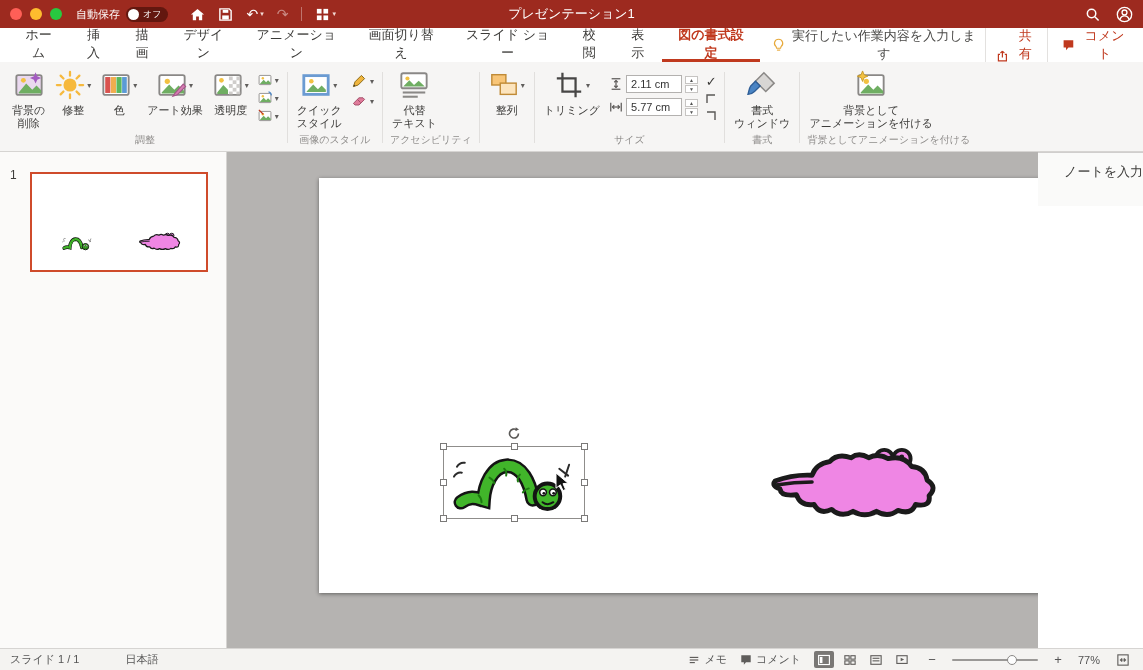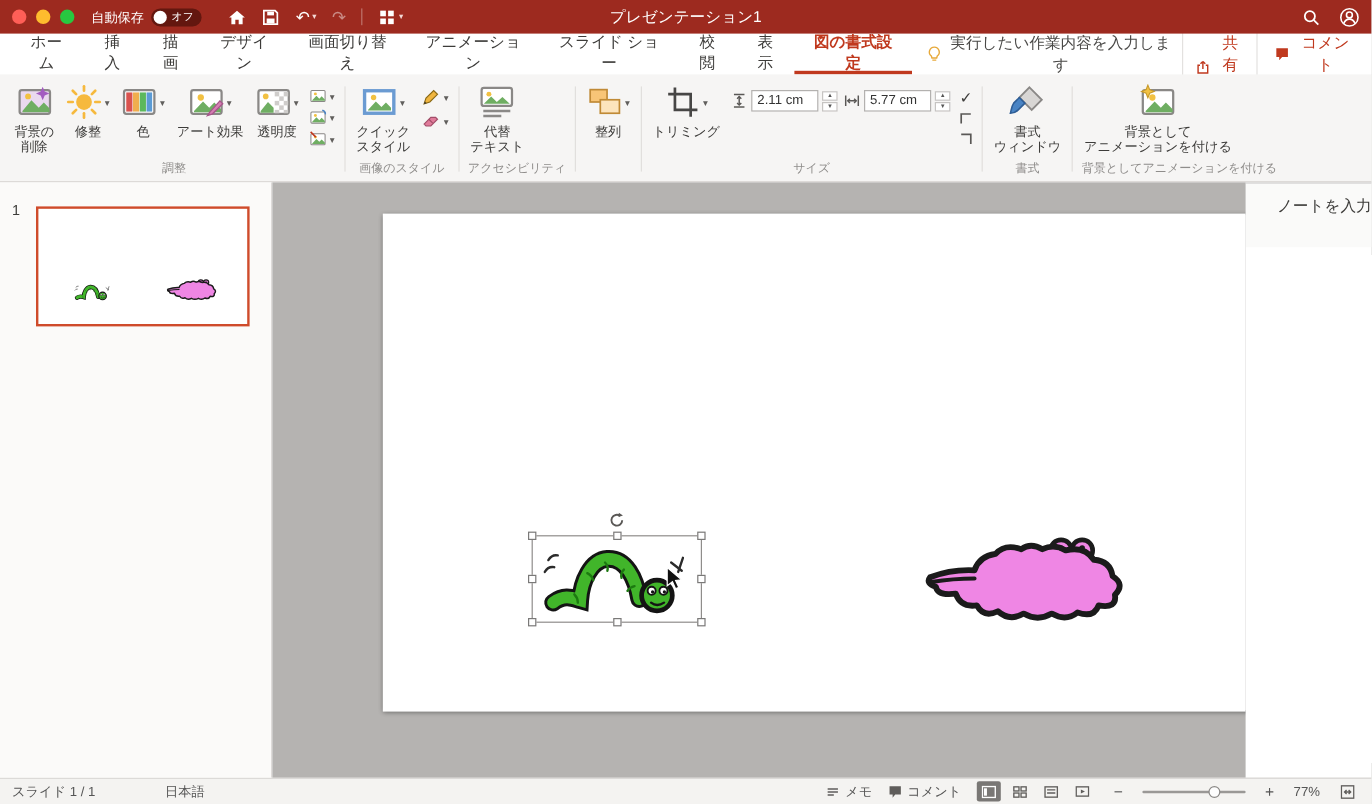--- a/index.html
+++ b/index.html
@@ -42,21 +42,21 @@
   .ritems{flex:1;display:flex;align-items:flex-start;padding:5px 3px 0}
   .rgroup-label{font-size:10px;color:#8f8d8b;text-align:center;padding:0 6px 4px;white-space:nowrap}
   .rsep{width:1px;background:#e1dfdd;margin:10px 1px 8px;flex:none}
   .rbtn{display:flex;flex-direction:column;align-items:center;gap:3px;padding:2px 5px}
   .iconrow{display:flex;align-items:center;gap:2px;height:32px}
   .rlabel{font-size:11px;color:#3d3c3a;line-height:1.2;text-align:center;white-space:pre-line}
   .chev{font-size:8px;color:#605e5c}
   .i30{width:30px;height:30px}.i16{width:16px;height:16px}.i14{width:14px;height:14px}.i12{width:12px;height:12px}
   .rcol{display:flex;flex-direction:column;gap:4px;padding:6px 2px 0}
   .rsmall{display:flex;align-items:center;gap:3px;padding:0 2px}
-  .sizefields{display:flex;flex-direction:row;gap:5px;padding:8px 4px 0}
+  .sizefields{display:flex;flex-direction:column;gap:5px;padding:8px 4px 0}
   .sizerow{display:flex;align-items:center;gap:3px}
   .numbox{width:56px;height:18px;border:1px solid #b3b1af;background:#fff;font-size:11px;font-family:inherit;padding:0 4px;color:#333}
   .stepper{display:flex;flex-direction:column;gap:1px}
   .stepbtn{width:13px;height:8px;border:1px solid #c6c4c2;background:#fff;font-size:5px;line-height:4px;color:#555;display:flex;align-items:center;justify-content:center}
   .checkcol{display:flex;flex-direction:column;align-items:center;gap:5px;padding:8px 3px 0}
   .checkmark{font-size:13px;color:#3d3c3a;line-height:1}
 
   
   .main{flex:1;display:flex;min-height:0}
   .thumbs{width:227px;background:#fbfaf9;border-right:1px solid #d6d4d2;position:relative;flex:none}
@@ -75,21 +75,21 @@
   .hd-nw{left:-4px;top:-4px}.hd-n{left:calc(50% - 3.5px);top:-4px}.hd-ne{right:-4px;top:-4px}
   .hd-w{left:-4px;top:calc(50% - 3.5px)}.hd-e{right:-4px;top:calc(50% - 3.5px)}
   .hd-sw{left:-4px;bottom:-4px}.hd-s{left:calc(50% - 3.5px);bottom:-4px}.hd-se{right:-4px;bottom:-4px}
   .rot{position:absolute;left:50%;top:-21px;transform:translateX(-50%);width:15px;height:15px}
   .cursor{position:absolute;left:236px;top:294px;width:14px;height:20px}
 
   .notes{height:54px;background:#fafaf9;border-top:1px solid #d0cecd;padding:10px 0 0 26px;font-size:13px;color:#3d3c3a;flex:none}
 
   
   .statusbar{height:22px;background:#f4f3f1;border-top:1px solid #d6d4d2;display:flex;align-items:center;font-size:11px;color:#555;padding:0 10px;flex:none}
-  .sb-lang{margin-left:58px}
+  .sb-lang{margin-left:46px}
   .sb-right{margin-left:auto;display:flex;align-items:center;gap:13px}
   .sbbtn{display:flex;align-items:center;gap:4px;color:#555;font-size:11px}
   .viewbtns{display:flex;align-items:center;gap:6px}
   .vb{width:20px;height:17px;display:flex;align-items:center;justify-content:center;color:#5f5d5b}
   .vb.active{background:#797775;border-radius:2px;color:#fff}
   .zoombtn{font-size:13px;color:#555;width:14px;text-align:center}
   .slider{position:relative;width:86px;height:14px}
   .track{position:absolute;left:0;right:0;top:6px;height:2px;background:#9a9896;border-radius:1px}
   .knob{position:absolute;left:55px;top:2px;width:10px;height:10px;border-radius:50%;background:#fdfdfd;border:1px solid #8a8886}
 </style>
@@ -199,22 +199,22 @@
           </svg>
       </button>
     </div>
   </div>
 
   <div class="tabbar">
     <button class="tab">ホーム</button>
     <button class="tab">挿入</button>
     <button class="tab">描画</button>
     <button class="tab">デザイン</button>
+    <button class="tab">アニメーション</button>
     <button class="tab">画面切り替え</button>
-    <button class="tab">アニメーション</button>
     <button class="tab">スライド ショー</button>
     <button class="tab">校閲</button>
     <button class="tab">表示</button>
     <button class="tab active">図の書式設定</button>
     <button class="tellme">
       <svg viewBox="0 0 16 16" style="width:14px;height:14px">
           <path d="M8 1 a5 5 0 0 1 3 9 l-.6 2 h-4.8 l-.6 -2 a5 5 0 0 1 3 -9 Z" fill="#fff" stroke="#e7a93a" stroke-width="1.4"></path>
           <line x1="6" y1="14.2" x2="10" y2="14.2" stroke="#e7a93a" stroke-width="1.4"></line>
         </svg>
       <span>実行したい作業内容を入力します</span>

